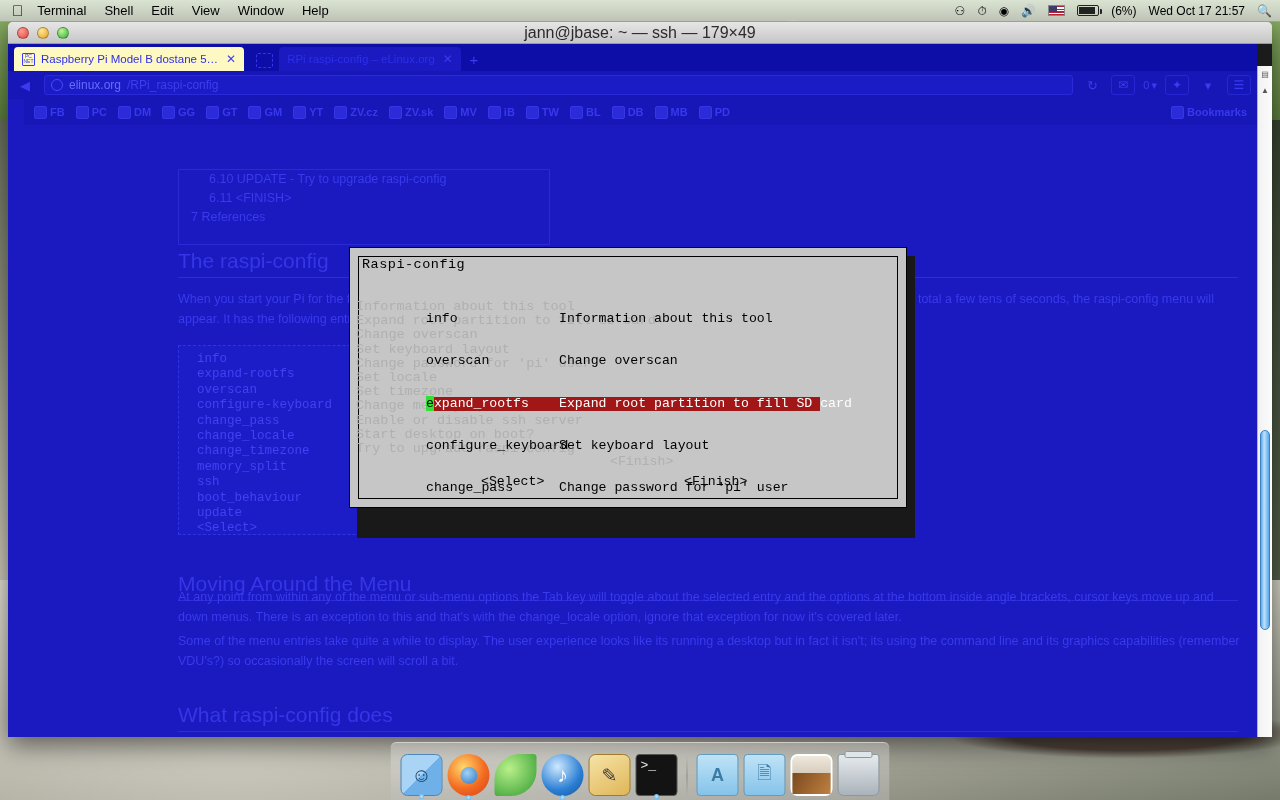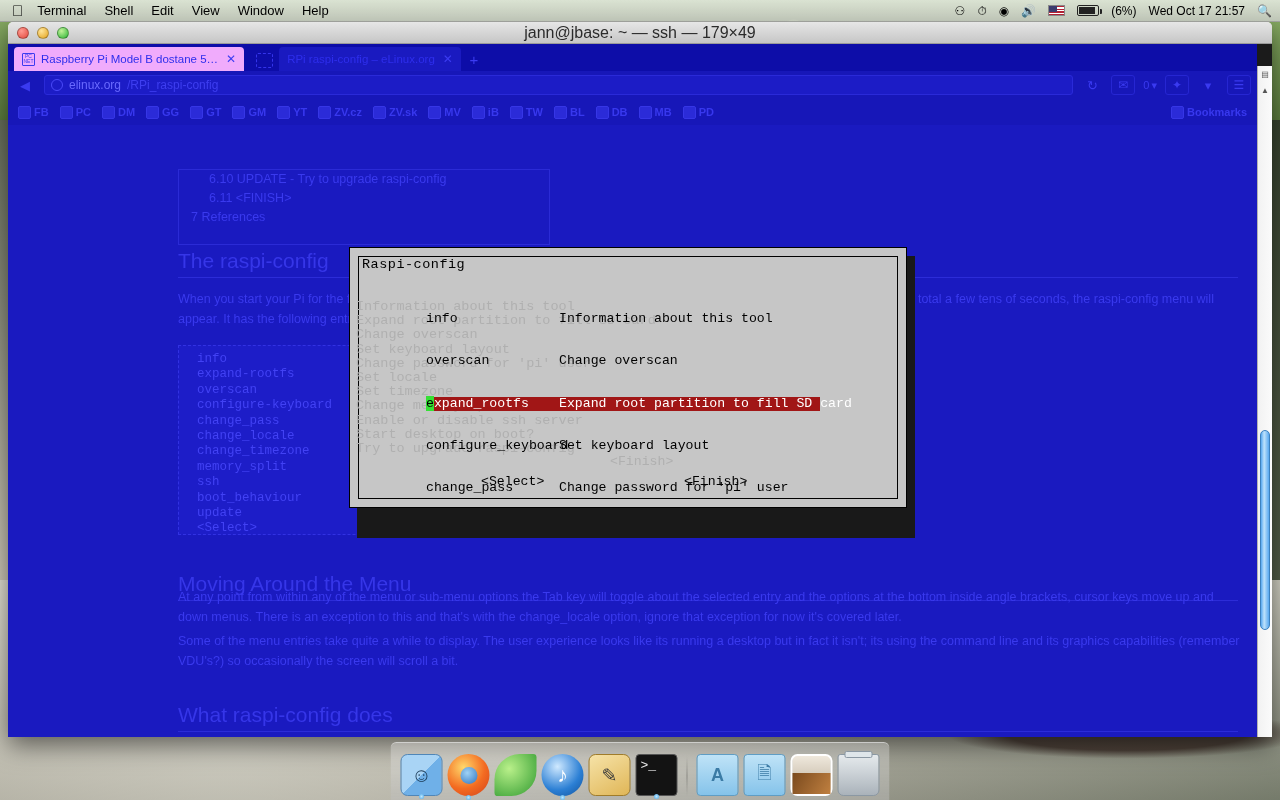--- a/index.html
+++ b/index.html
@@ -98,21 +98,21 @@
   #termscroll .thumb {
     position:absolute; left:2px; right:2px; top:364px; height:200px;
     border-radius:6px;
     background:linear-gradient(90deg,#58a8f0,#bfe2fb 40%,#58a8f0);
     border:1px solid #3d82c0;
   }
   #tabstrip { height:27px; background:#0d0da8; position:relative; display:flex; align-items:flex-end; padding-left:6px;}
   .tab {
     height:24px; display:flex; align-items:center; gap:6px;
     padding:0 8px; font-size:11.5px; border-radius:4px 4px 0 0;
-    color:#2e2eec; background:#f0abfc; max-width:240px;
+    color:#2e2eec; background:#fef9c3; max-width:240px;
   }
   .tab.active { background:#1a1ac0; }
   .tab .fav { width:13px;height:13px;display:inline-block;flex:none;}
   .fav-pcnet{
     border:1.6px solid #3b3bf0; border-radius:1px;
     font-size:5px; color:#3b3bf0; line-height:1; text-align:center;
   }
   .tab .t { overflow:hidden; text-overflow:ellipsis; white-space:nowrap; }
   .tab .x { font-size:12px; color:#3c3cf2; margin-left:2px; }
   .newtab { width:26px;height:24px;display:flex;align-items:center;justify-content:center;font-size:15px;color:#3c3cf2;}
@@ -123,21 +123,21 @@
   #urlbar {
     flex:1; height:20px; background:#1c1cc6; border-radius:3px;
     display:flex; align-items:center; gap:6px; padding:0 6px; font-size:12px; color:#4a4af8;
     border:1px solid #2a2ad8;
   }
   #urlbar .globe{width:12px;height:12px;border-radius:50%;border:1.4px solid #4a4af8;flex:none;}
   #urlbar .host{color:#6a6aff;}
   #urlbar .path{color:#3e3ef0;}
   .navicon{width:24px;height:20px;display:flex;align-items:center;justify-content:center;color:#3a3af0;font-size:12px;border:1px solid #2626d2;border-radius:3px;}
   .counter{font-size:11px;color:#3a3af0;display:flex;align-items:center;gap:2px;}
-  #bookmarks { height:26px; background:#1717b8; display:flex; align-items:center; gap:3px; padding:0 6px; font-size:11px; color:#3838ee;}
+  #bookmarks { height:26px; background:#1717b8; display:flex; align-items:center; gap:3px; padding:0 6px; font-size:11px; color:#3838ee;margin-left:16px;}
   .bm{display:flex;align-items:center;gap:3px;padding:2px 4px;white-space:nowrap;}
   .bmico{width:13px;height:13px;display:inline-block;border-radius:2px;background:#2b2bd8;border:1px solid #3636e6;flex:none;}
   .bm .lbl{font-weight:bold;}
   #bookmarks .spacer{flex:1;}
   
   #page { position:absolute; left:0; top:109px; right:0; bottom:0; background:#1a1ac0; overflow:hidden; }
   #toc {
     position:absolute; left:170px; top:16px; width:372px; height:76px;
     border:1px solid #2b2bd6;
   }

